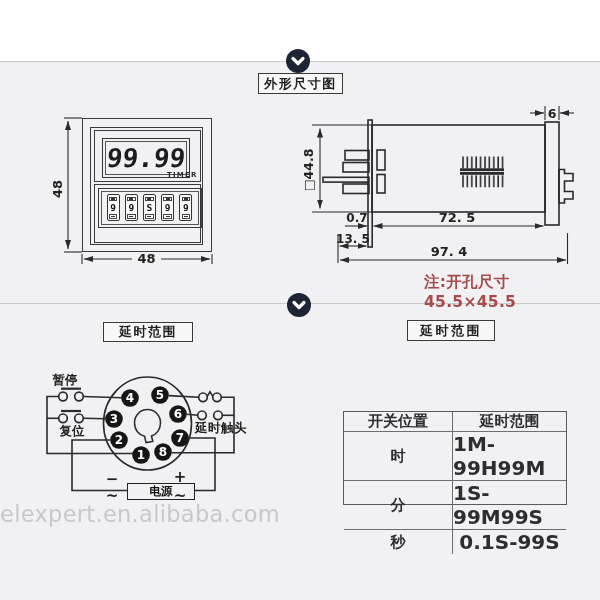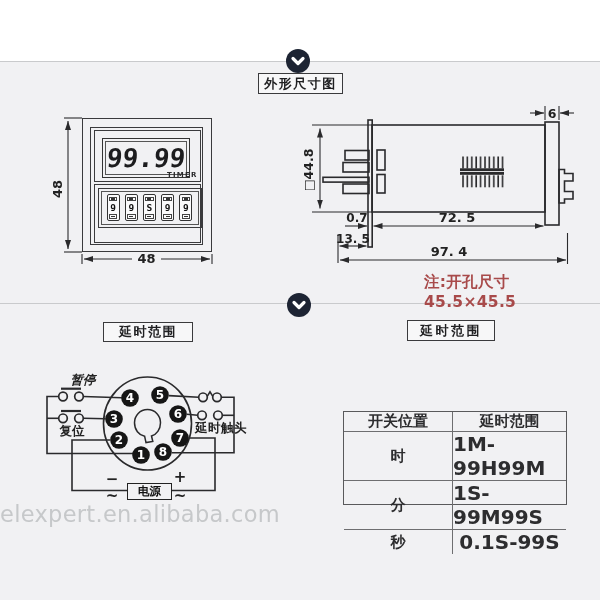--- a/index.html
+++ b/index.html
@@ -20,21 +20,21 @@
   .timer-lbl { left:167px; top:130.5px; font-size:7px; font-weight:bold; letter-spacing:1.2px; color:#2a2a2c; z-index:5;margin-top:40px; }
   .wheel-outer { left:97.5px; top:187.5px; width:104px; height:40.5px; border:1.6px solid #3a3a3c; z-index:4; }
   .wheel-inner { position:absolute; inset:2px; border:1px solid #555; display:flex; align-items:center; justify-content:space-evenly; }
   .wheel { width:13px; height:27px; border:1.3px solid #333; border-radius:2px; background:#fbfbfc; display:flex; flex-direction:column; align-items:center; justify-content:space-between; padding:1.5px 0; }
   .wbtn { width:8.5px; height:4.5px; border:1px solid #444; display:flex; align-items:center; justify-content:center; }
   .dash { width:4px; height:1.3px; background:#333; }
   .wdigit { font-family:"DejaVu Sans Mono","Liberation Mono",monospace; font-size:9.5px; font-weight:bold; color:#111; line-height:1; }
   
   .wl { font-size:12.5px; color:#222; font-weight:600; z-index:4; }
   .sym { font-size:15px; font-weight:bold; color:#222; z-index:4; }
-  .power-box { left:127px; top:483px; width:45px; height:17px; border:1.8px solid #222; display:flex; align-items:center; justify-content:center; font-size:11.5px; font-weight:bold; color:#111; z-index:4; background:#f1f1f3; }
+  .power-box { left:127px; top:483px; width:68px; height:17px; border:1.8px solid #222; display:flex; align-items:center; justify-content:center; font-size:11.5px; font-weight:bold; color:#111; z-index:4; background:#f1f1f3; }
   .note-red { left:424px; top:272px; width:170px; font-size:15.5px; font-weight:bold; color:#a84a4a; letter-spacing:0.3px; z-index:4; }
   
   .range-table { left:343px; top:391px; width:224px; height:94px; border:1.8px solid #59595b; display:grid; grid-template-columns:109px 1fr; grid-template-rows:repeat(4,1fr); z-index:4;margin-top:20px; }
   .cell { display:flex; align-items:center; justify-content:center; border-right:1.4px solid #6e6e70; border-bottom:1.4px solid #6e6e70; font-size:15px; color:#2d2d2f; font-weight:600; }
   .cell.c2 { border-right:none; font-size:20px; }
   .cell.lr { border-bottom:none; }
   .watermark { left:0; top:501px; width:600px; font-size:22.5px; color:#c6c8ca; letter-spacing:0.3px; z-index:5; }
 </style>
 </head>
 <body>
@@ -218,21 +218,21 @@
       </div>
     </div>
   </div>
 
   <div class="abs title-box" style="left:258px;top:73px;width:85px;height:21px;">外形尺寸图</div>
   <div class="abs title-box" style="left:103px;top:322px;width:90px;height:20px;">延时范围</div>
   <div class="abs title-box" style="left:407px;top:320px;width:88px;height:21px;letter-spacing:2.5px;">延时范围</div>
 
   <div class="abs note-red">注:开孔尺寸45.5×45.5</div>
 
-  <div class="abs wl" style="left:67px;top:372px;width:32px;text-align:center;font-style:italic;">暂停</div>
+  <div class="abs wl" style="left:49px;top:372px;width:32px;text-align:center;">暂停</div>
   <div class="abs wl" style="left:56px;top:423px;width:32px;text-align:center;">复位</div>
   <div class="abs wl" style="left:195px;top:379px;width:52px;letter-spacing:0.5px;margin-top:41px;">延时触头</div>
   <div class="abs power-box">电源</div>
   <div class="abs sym" style="left:104px;top:470px;width:16px;text-align:center;">−</div>
   <div class="abs sym" style="left:172px;top:468px;width:16px;text-align:center;">+</div>
   <div class="abs sym" style="left:104px;top:487px;width:16px;text-align:center;">~</div>
   <div class="abs sym" style="left:172px;top:487px;width:16px;text-align:center;">~</div>
 
   <div class="abs range-table">
     <div class="cell">开关位置</div>

